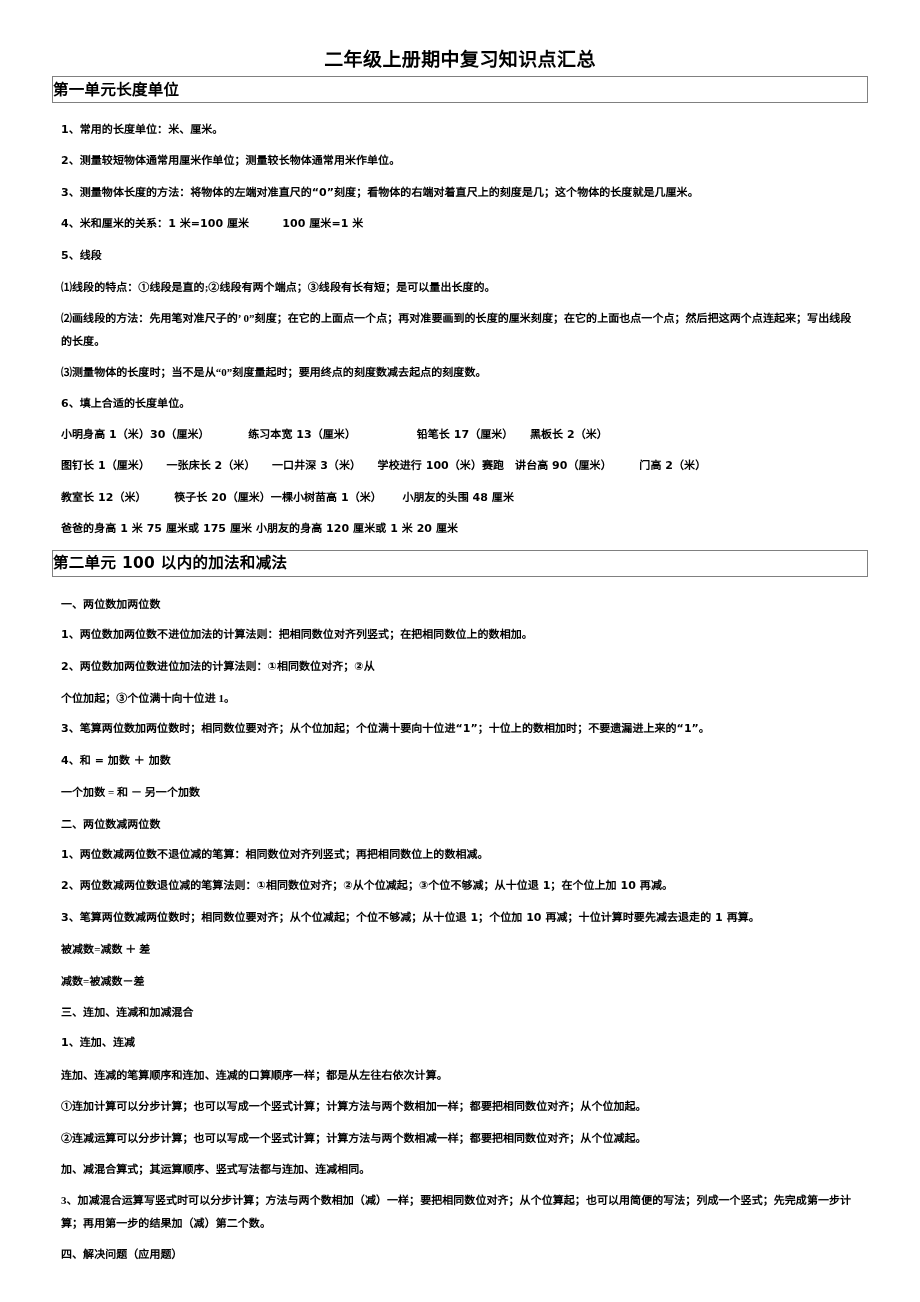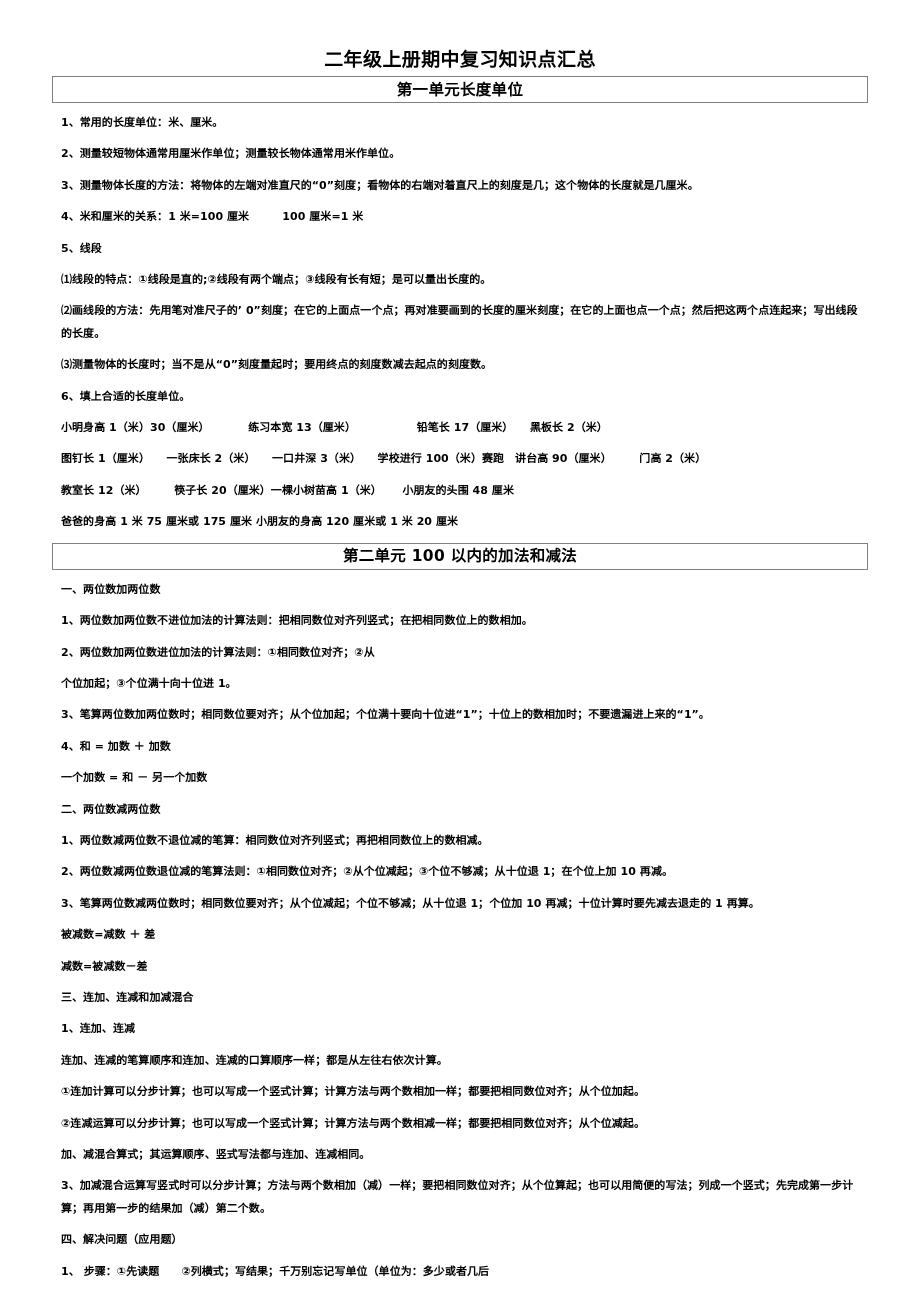--- a/index.html
+++ b/index.html
@@ -29,25 +29,24 @@
     font-weight: 700;
     letter-spacing: 0.4px;
     margin: 0;
     padding-top: 48px;
     padding-bottom: 4px;
     line-height: 22px;
   }
   .unit-box {
     border: 1px solid #808080;
     box-sizing: border-box;
-    margin: 2px 52px 2px 52px;
+    margin: 2px 52px 16px 52px;
     height: 27px;
     display: flex;
     align-items: center;
-    justify-content: center;
   }
   .unit-box .unit-title {
     font-size: 15.5px;
     font-weight: 700;
     letter-spacing: 0.3px;
     line-height: 20px;
   }
   .body-block {
     margin: 0 52px 0 52px;
   }
@@ -56,20 +55,21 @@
     line-height: 22.4px;
     font-weight: 700;
     letter-spacing: 0.05px;
     white-space: pre-wrap;
     word-break: break-all;
     margin: 9px;
     padding: 0;
   }
   .line.normal {
     font-weight: 600;
+    font-family: Liberation Serif, serif;
   }
 </style>
 </head>
 <body>
 
 <div class="page">
 
   <h1 class="doc-title">二年级上册期中复习知识点汇总</h1>
 
   <div class="unit-box">
@@ -109,16 +109,15 @@
     <p class="line normal">被减数=减数 ＋ 差</p>
     <p class="line normal">减数=被减数－差</p>
     <p class="line normal">三、连加、连减和加减混合</p>
     <p class="line">1、连加、连减</p>
     <p class="line normal">连加、连减的笔算顺序和连加、连减的口算顺序一样；都是从左往右依次计算。</p>
     <p class="line normal">①连加计算可以分步计算；也可以写成一个竖式计算；计算方法与两个数相加一样；都要把相同数位对齐；从个位加起。</p>
     <p class="line normal">②连减运算可以分步计算；也可以写成一个竖式计算；计算方法与两个数相减一样；都要把相同数位对齐；从个位减起。</p>
     <p class="line normal">加、减混合算式；其运算顺序、竖式写法都与连加、连减相同。</p>
     <p class="line normal">3、加减混合运算写竖式时可以分步计算；方法与两个数相加（减）一样；要把相同数位对齐；从个位算起；也可以用简便的写法；列成一个竖式；先完成第一步计算；再用第一步的结果加（减）第二个数。</p>
     <p class="line normal">四、解决问题（应用题）</p>
-    <p class="line normal">1、 步骤：①先读题　　②列横式；写结果；千万别忘记写单位（单位为：多少或者几后</p>
   </div>
 
 </div>
 
 </body></html>

